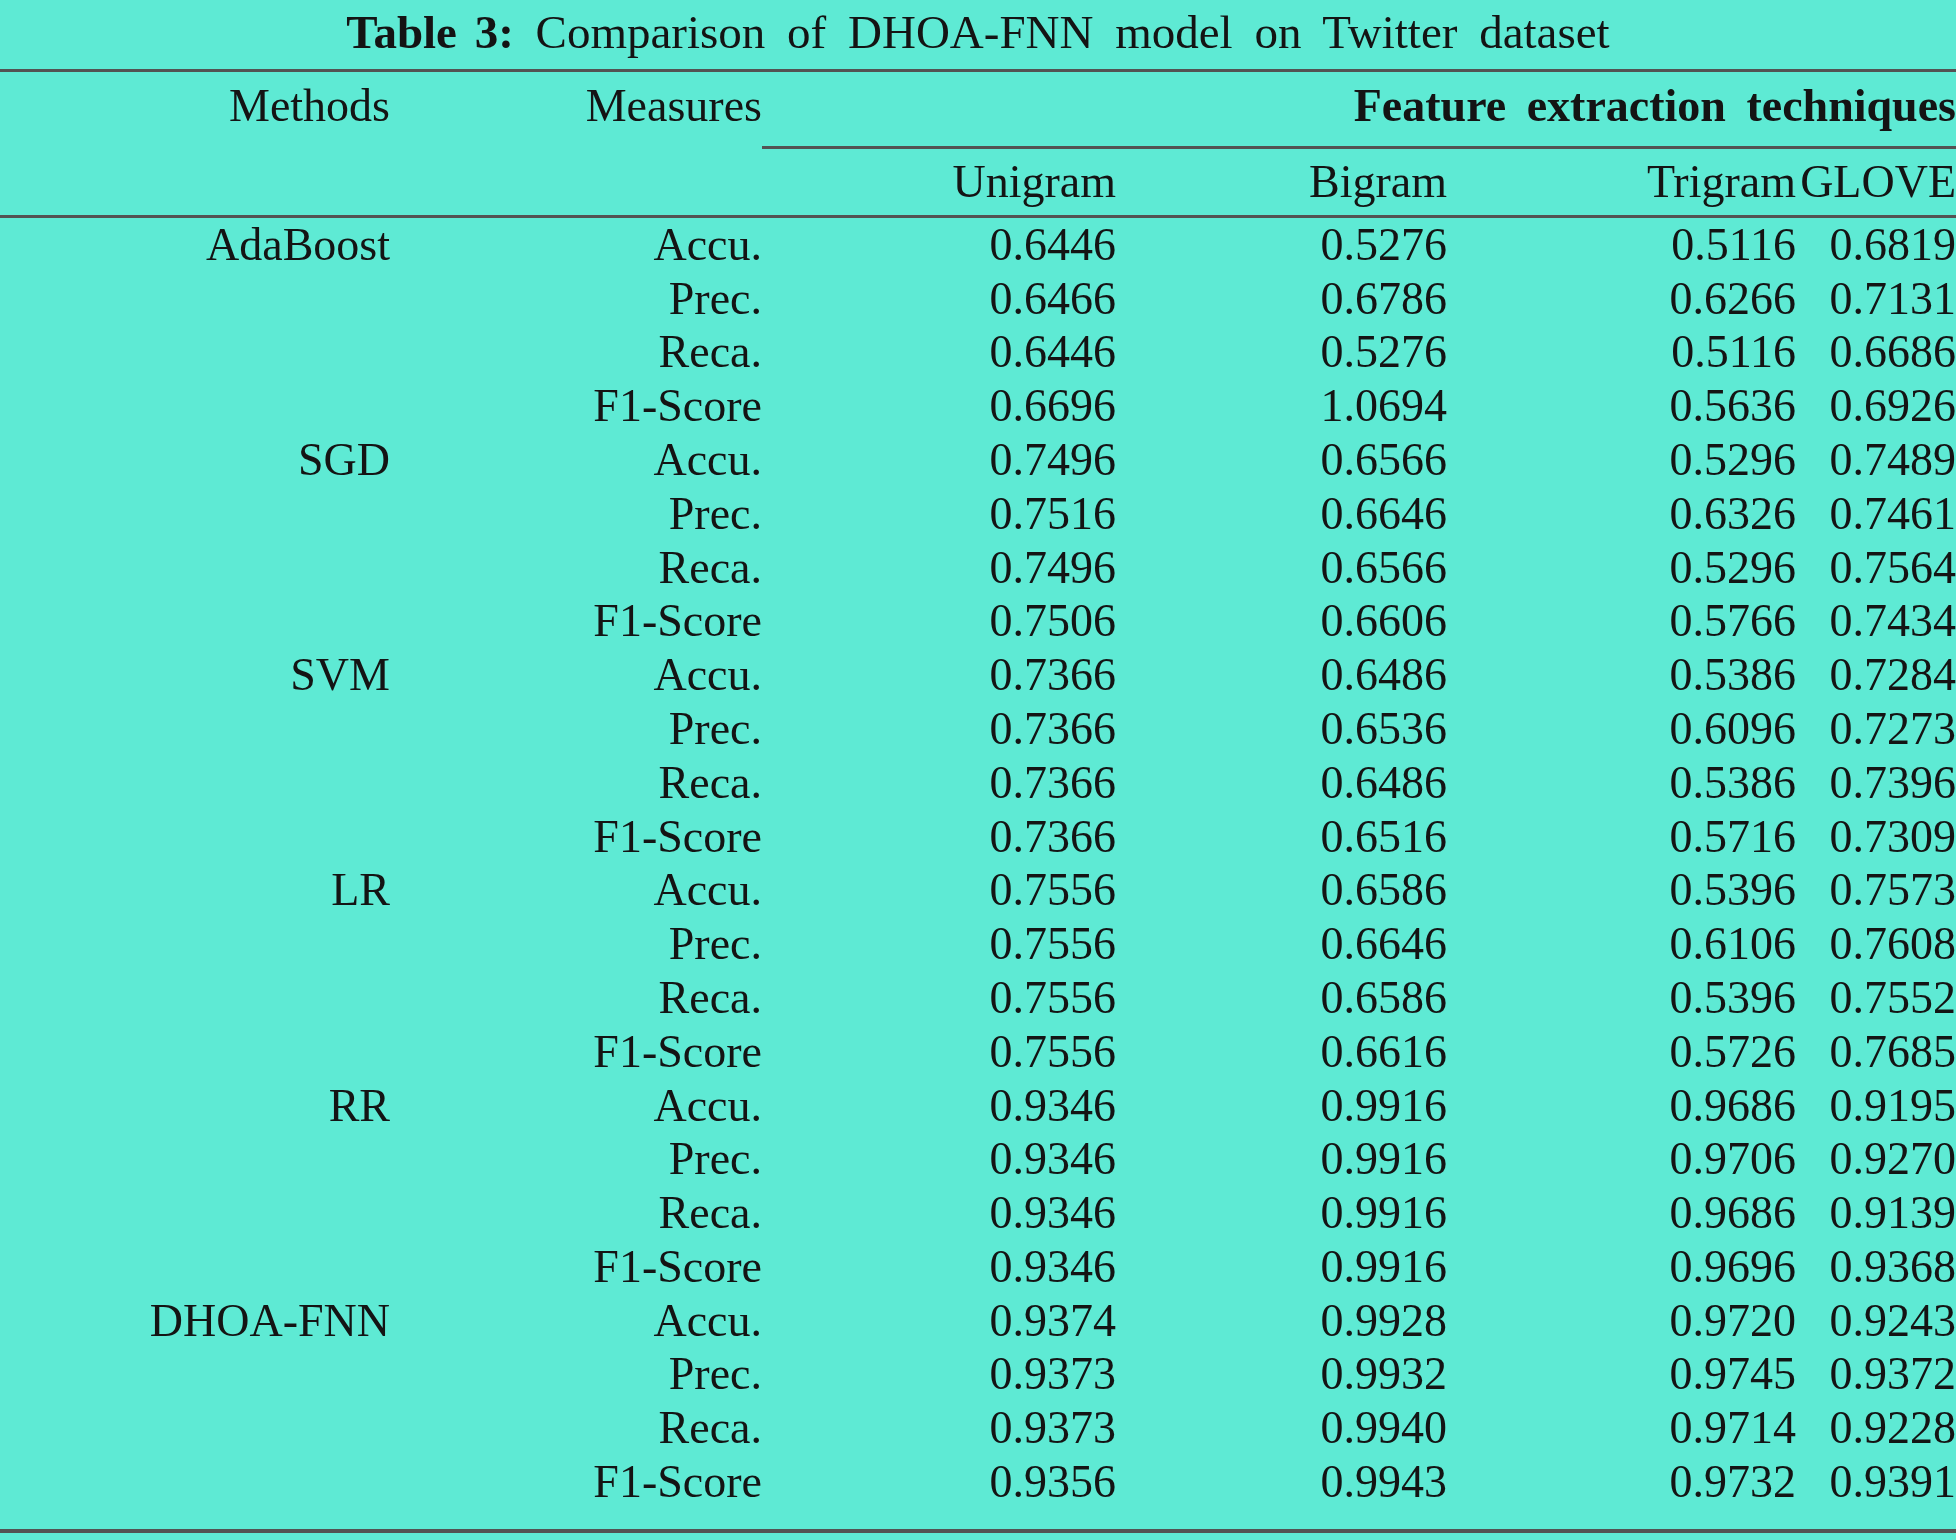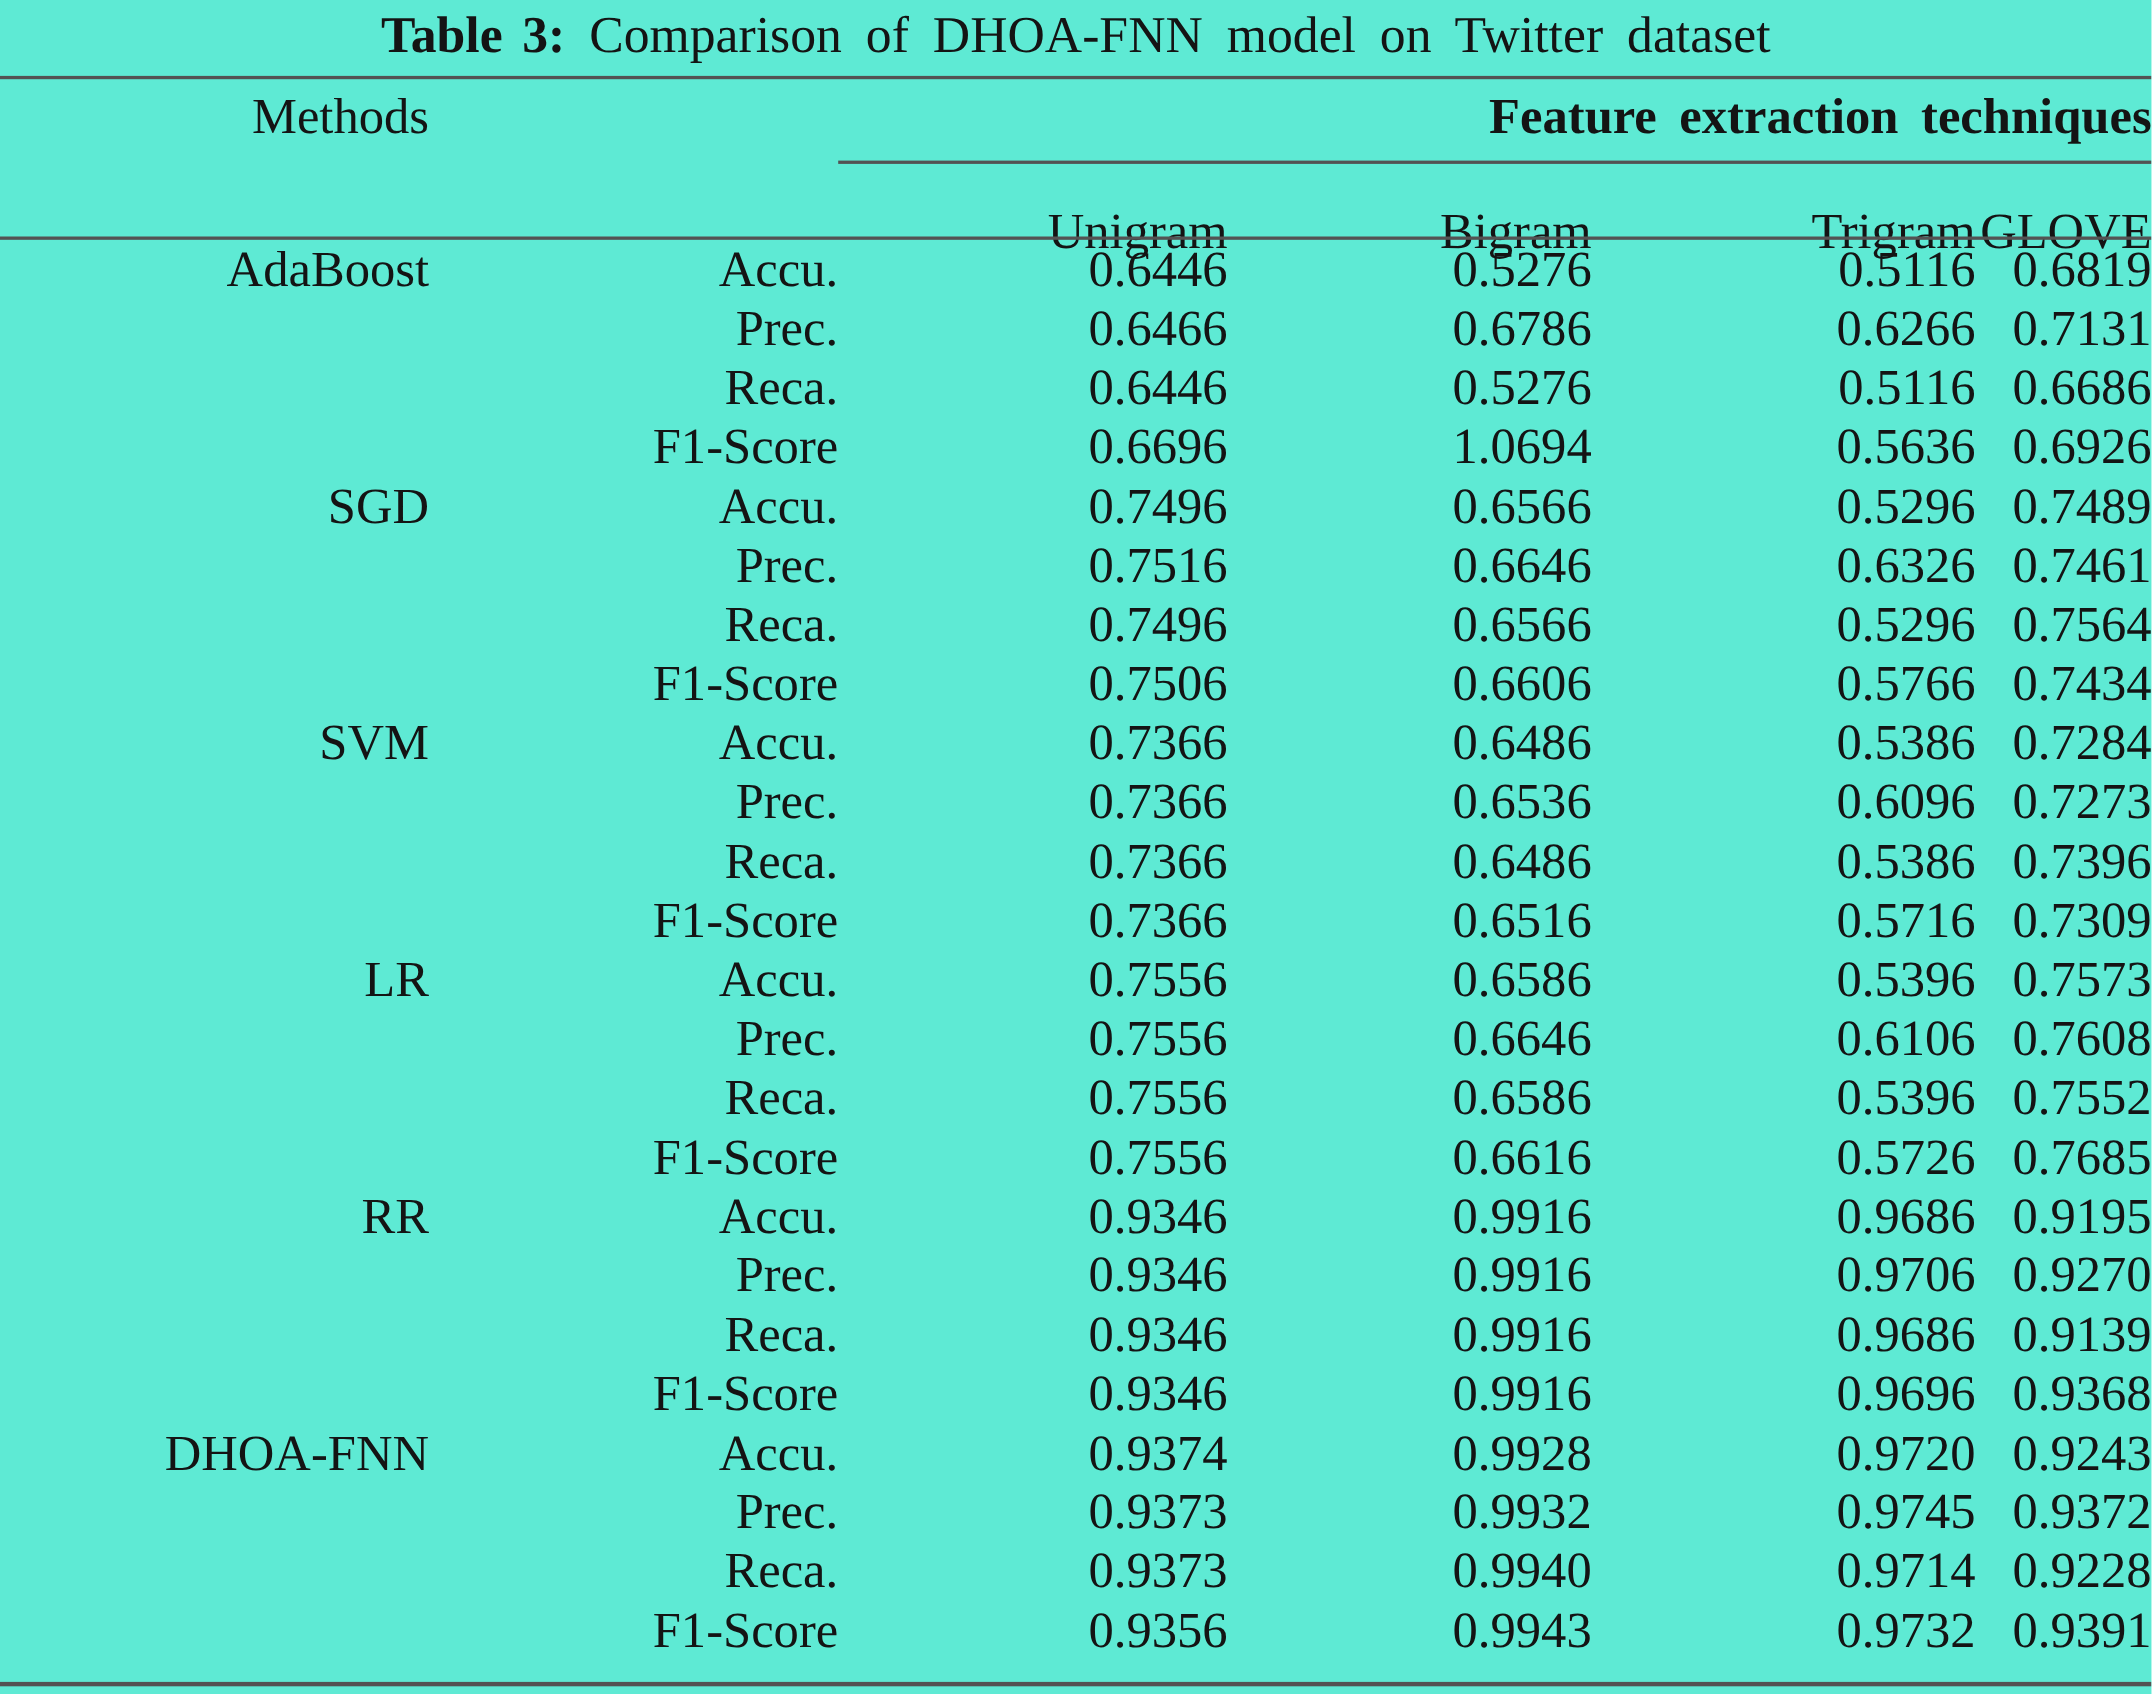--- a/index.html
+++ b/index.html
@@ -66,21 +66,20 @@
     word-spacing: 9px;
     font-weight: bold;
   }
   
   .subhead-row {
     position: absolute;
     top: 149px;
     left: 0;
     right: 0;
     height: 66px;
-    margin-top: 28px;
   }
   
   #tbody {
     position: absolute;
     top: 218px;
     left: 0;
     right: 0;
   }
   .row { height: 53.8px; }
 </style>
@@ -91,20 +90,21 @@
 
   <div class="title">
     <span class="bold">Table 3:</span>
     <span>Comparison of DHOA-FNN model on Twitter dataset</span>
   </div>
 
   <div class="rule" id="rule-top"></div>
 
   <div class="head-row grid">
     <div class="cell first">Methods</div>
+    <div class="cell">Measures</div>
     <div class="cell feature-group">Feature extraction techniques</div>
   </div>
 
   <div class="rule" id="rule-group"></div>
 
   <div class="subhead-row grid">
     <div class="cell first"></div>
     <div class="cell"></div>
     <div class="cell">Unigram</div>
     <div class="cell">Bigram</div>

